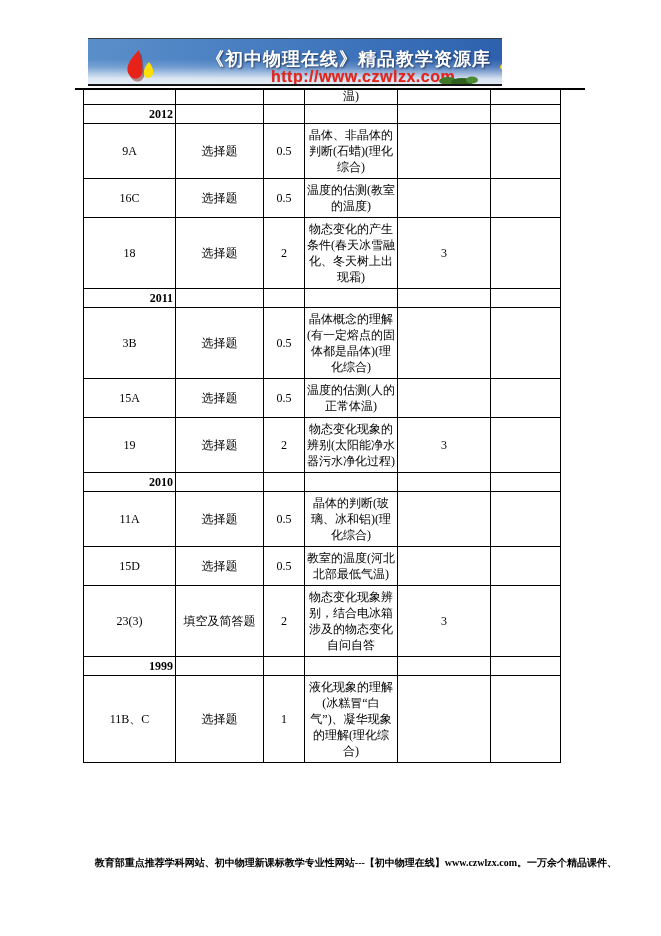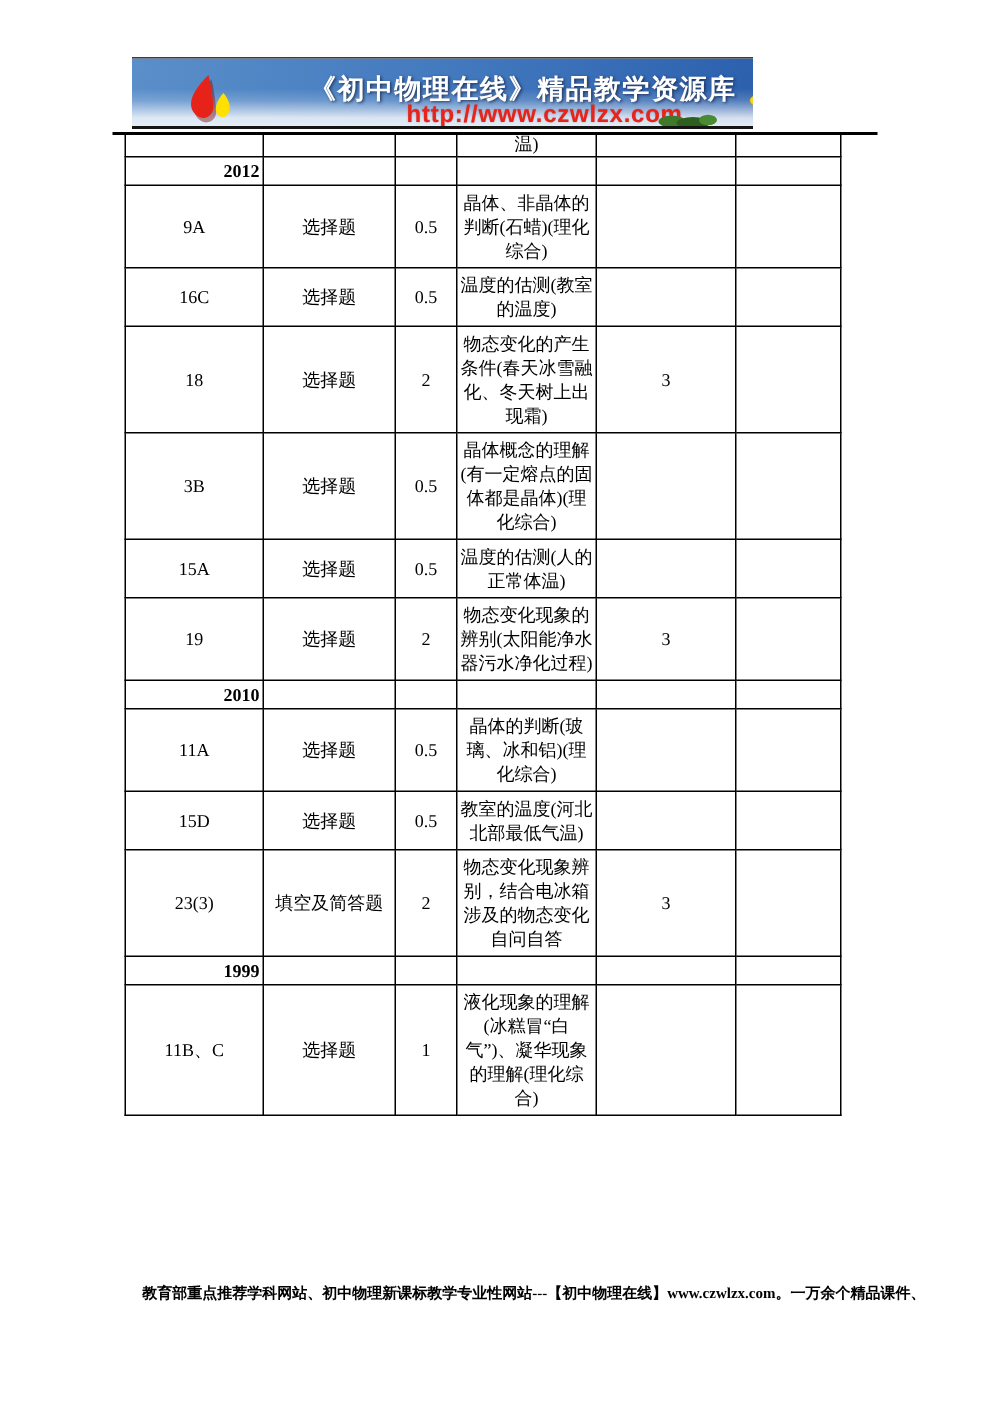--- a/index.html
+++ b/index.html
@@ -135,20 +135,28 @@
           <td></td>
         </tr>
         <tr class="row-data">
           <td>18</td>
           <td>选择题</td>
           <td>2</td>
           <td>物态变化的产生条件(春天冰雪融化、冬天树上出现霜)</td>
           <td>3</td>
           <td></td>
         </tr>
+        <tr class="row-year">
+          <td>2011</td>
+          <td></td>
+          <td></td>
+          <td></td>
+          <td></td>
+          <td></td>
+        </tr>
         <tr class="row-data">
           <td>3B</td>
           <td>选择题</td>
           <td>0.5</td>
           <td>晶体概念的理解(有一定熔点的固体都是晶体)(理化综合)</td>
           <td></td>
           <td></td>
         </tr>
         <tr class="row-data">
           <td>15A</td>

